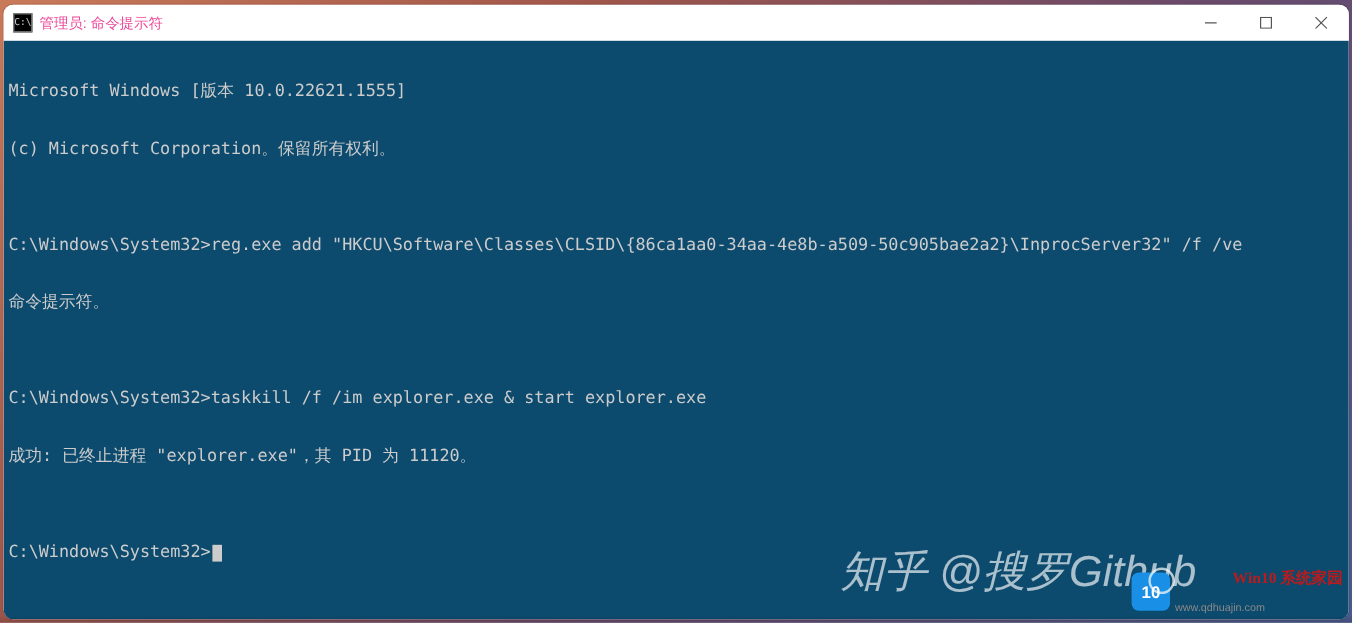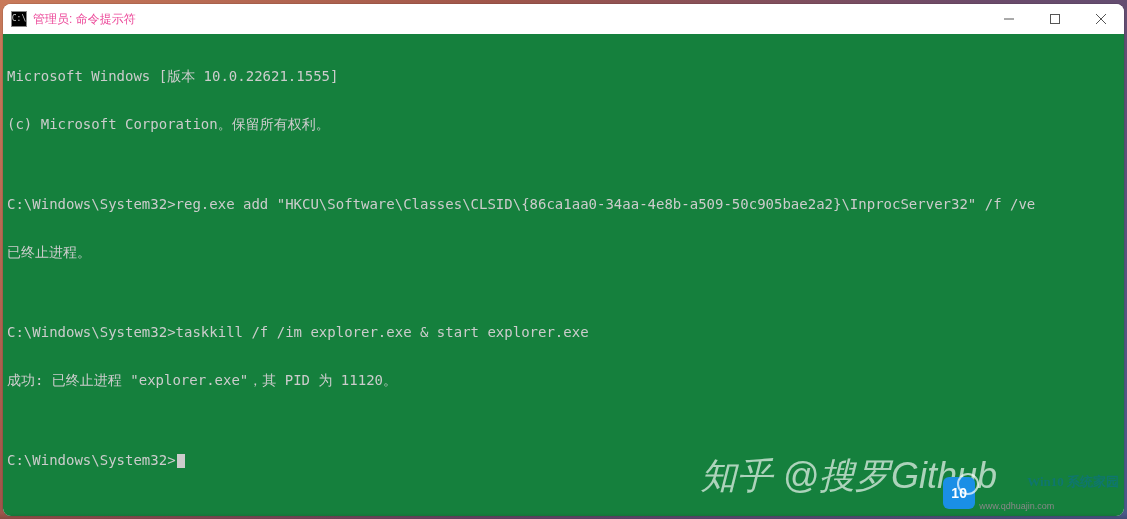--- a/index.html
+++ b/index.html
@@ -60,21 +60,21 @@
     .wc-btn {
       width: 46px;
       height: 100%;
       display: flex;
       align-items: center;
       justify-content: center;
     }
     .wc-btn svg { stroke: #555; stroke-width: 1; fill: none; }
     .terminal {
       flex: 1;
-      background: #15803d;
+      background: #0c4a6e;
       color: #cccccc;
       font-family: "NSimSun", "SimSun", "Consolas", monospace;
       font-size: 14px;
       line-height: 16px;
       padding: 2px 4px;
       white-space: pre;
       overflow: hidden;
       letter-spacing: 0;
     }
     .terminal .line { white-space: pre; }
@@ -121,21 +121,21 @@
     }
     .badge-icon::after{
       content:"";
       position:absolute;
       width:18px;height:18px;
       border:2px solid rgba(255,255,255,0.7);
       border-radius:50%;
       right:-4px;top:-4px;
     }
     .badge-text { display: flex; flex-direction: column; line-height: 1; }
-    .badge-text .t1 { color: #0f766e; font-size: 13px; font-weight: bold; font-family: "Microsoft YaHei"; padding-left: 48px; }
+    .badge-text .t1 { color: #b91c1c; font-size: 13px; font-weight: bold; font-family: "Microsoft YaHei"; padding-left: 48px; }
     .badge-text .t2 { color: #888; font-size: 9px; margin-top: 14px; font-family: Arial; }
     
     .bottom-shade{
       position:absolute;left:0;right:0;bottom:0;height:6px;
       background:linear-gradient(to top, rgba(0,0,0,0.15), transparent);
       pointer-events:none;
     }
   </style>
 </head>
 <body>
@@ -163,21 +163,21 @@
             <line x1="10" y1="0" x2="0" y2="10"></line>
           </svg>
       </div>
     </div>
   </div>
   <div class="terminal">
     <div class="line">Microsoft Windows [版本 10.0.22621.1555]</div>
     <div class="line">(c) Microsoft Corporation。保留所有权利。</div>
     <div class="line"></div>
     <div class="line">C:\Windows\System32&gt;reg.exe add "HKCU\Software\Classes\CLSID\{86ca1aa0-34aa-4e8b-a509-50c905bae2a2}\InprocServer32" /f /ve</div>
-    <div class="line">已终止进程。</div>
+    <div class="line">命令提示符。</div>
     <div class="line"></div>
     <div class="line">C:\Windows\System32&gt;taskkill /f /im explorer.exe &amp; start explorer.exe</div>
     <div class="line">成功: 已终止进程 "explorer.exe"，其 PID 为 11120。</div>
     <div class="line"></div>
     <div class="line"><span>C:\Windows\System32&gt;</span><span class="cursor"></span></div>
   </div>
 </div>
 
 <div class="watermark-zhihu">知乎 @搜罗Github</div>
 

